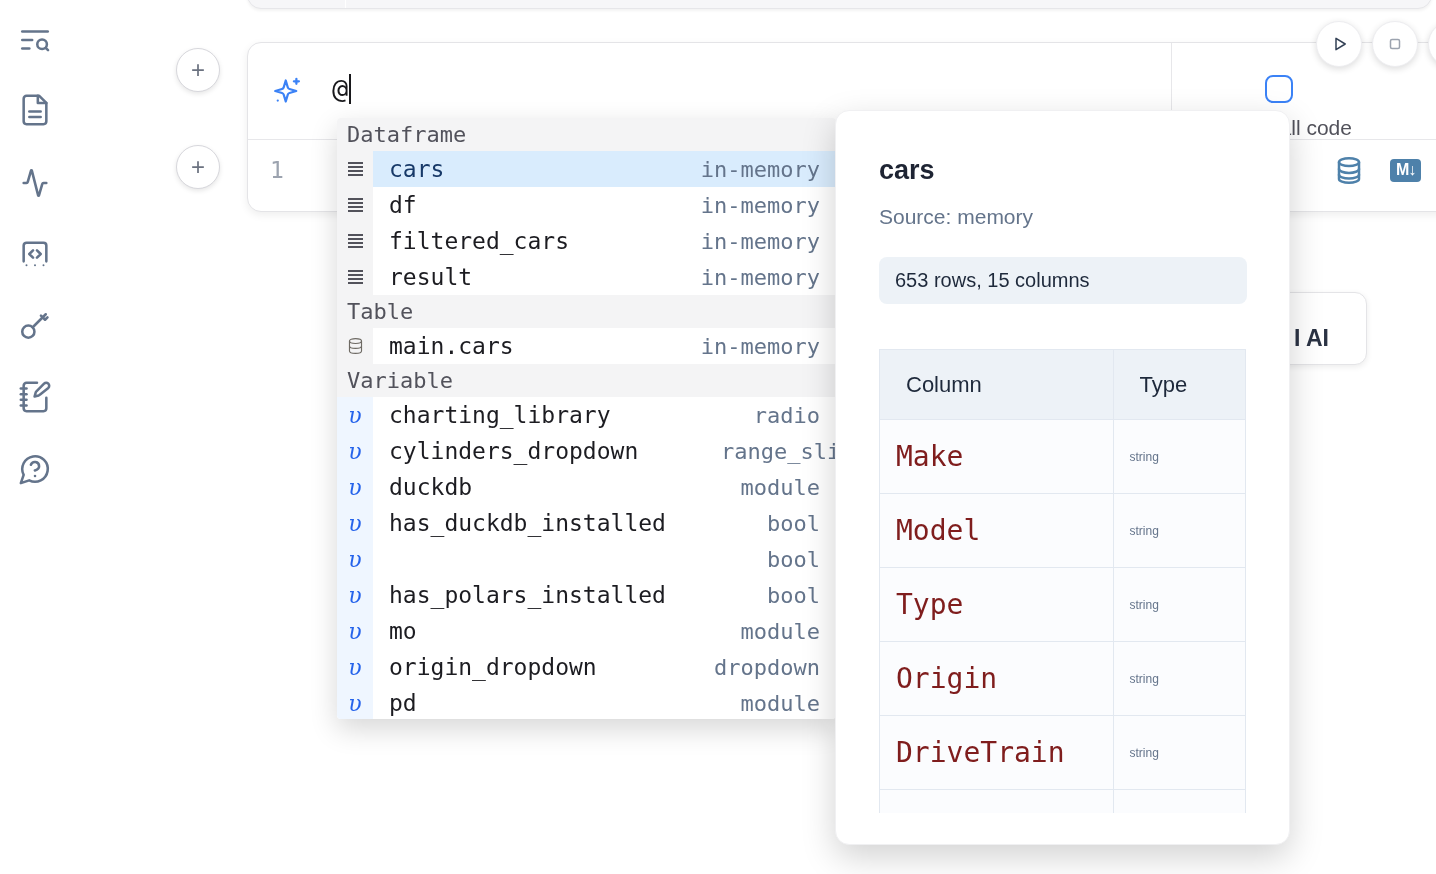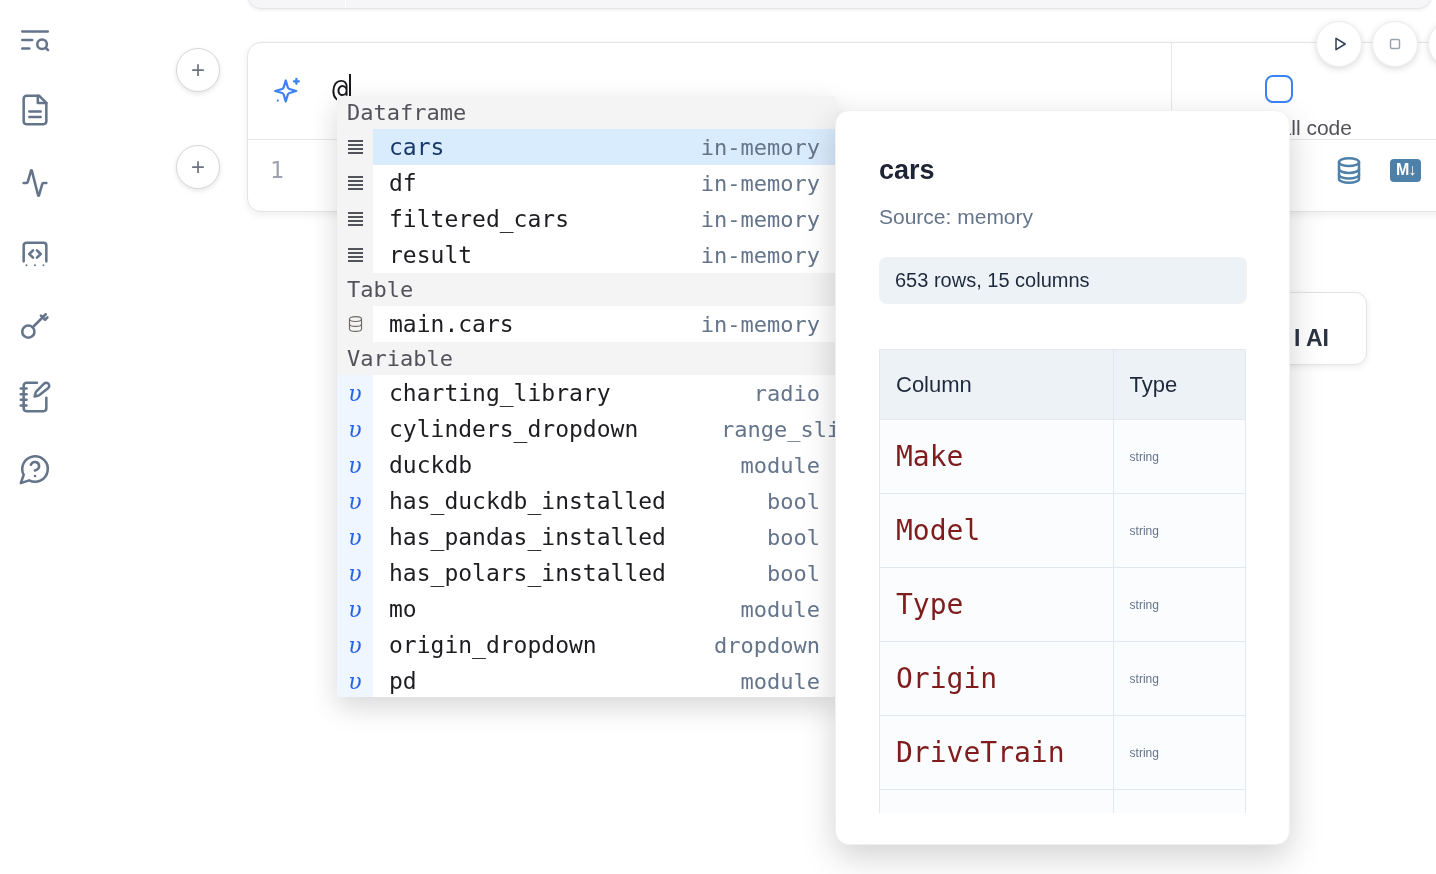--- a/index.html
+++ b/index.html
@@ -59,21 +59,21 @@
   .run-btn svg { width:24px; height:24px; fill:none; stroke-linejoin:round; stroke-linecap:round; }
 
   
   .ai-gen-btn { position:absolute; left:1240px; top:292px; width:127px; height:73px;
                 background:#fff; border:1px solid #e4e4e7; border-radius:12px;
                 box-shadow:0 2px 6px rgba(0,0,0,.08); z-index:3;
                 font-size:23px; font-weight:bold; color:#2b3344;
                 text-align:right; padding:20px 37px 0 0; cursor:pointer; }
 
   
-  .autocomplete { position:absolute; left:337px; top:96px; width:499px; height:601px;
+  .autocomplete { position:absolute; left:337px; top:118px; width:499px; height:601px;
                   background:#fff; border-radius:4px; box-shadow:0 10px 28px rgba(0,0,0,.16);
                   overflow:hidden; z-index:4;
                   font-family:"DejaVu Sans Mono", monospace; }
   .ac-header { height:33px; line-height:33px; background:#f4f4f5; color:#52525b;
                font-size:22px; padding-left:10px; }
   .ac-row { display:flex; align-items:stretch; height:36px; background:#fff; cursor:pointer; }
   .ac-gutter { width:36px; flex:0 0 36px; display:flex; align-items:center; justify-content:center;
                background:#f4f4f5; }
   .ac-gutter.blue { background:#eff6ff; }
   .ac-body { flex:1 1 auto; display:flex; align-items:center; overflow:hidden; }
@@ -92,21 +92,21 @@
            box-shadow:0 12px 34px rgba(0,0,0,.18); z-index:6; }
   .panel-title { position:absolute; left:43px; top:44px; font-size:27px; font-weight:bold; color:#1e2433; }
   .panel-source { position:absolute; left:43px; top:94px; font-size:21px; color:#64748b; }
   .panel-badge { position:absolute; left:43px; top:146px; width:368px; height:47px;
                  background:#edf2f7; border-radius:8px; line-height:47px;
                  padding-left:16px; font-size:20px; color:#1e293b; }
   .schema-wrap { position:absolute; left:43px; top:238px; width:368px; height:464px; overflow:hidden; }
   table.schema { border-collapse:collapse; width:367px; }
   .schema th, .schema td { border:1px solid #e2e8f0; text-align:left; }
   .schema th { background:#edf2f7; font-weight:normal; font-size:22px; color:#1e293b;
-               height:70px; padding-left:16px; }
+               height:70px; padding-left:26px; }
   .schema td { background:#fbfcfe; height:74px; padding-left:16px; }
   .schema td.col-name { font-family:"DejaVu Sans Mono", monospace; font-size:28px; color:#7f1d1d; width:234px; }
   .schema td.col-type { font-size:12px; color:#64748b; width:133px; }
 </style>
 </head>
 <body>
 
 <nav class="sidebar">
   <button class="side-btn" style="top:22px">
     <svg viewBox="0 0 24 24">
@@ -325,21 +325,20 @@
       <span class="ac-body">
         <span class="ac-name">has_duckdb_installed</span>
         <span class="ac-type">bool</span>
       </span>
     </div>
     <div class="ac-row">
       <span class="ac-gutter blue">
         <span class="v-glyph">υ</span>
       </span>
       <span class="ac-body">
-        <span class="ac-name">has_pandas_installed</span>
         <span class="ac-type">bool</span>
       </span>
     </div>
     <div class="ac-row">
       <span class="ac-gutter blue">
         <span class="v-glyph">υ</span>
       </span>
       <span class="ac-body">
         <span class="ac-name">has_polars_installed</span>
         <span class="ac-type">bool</span>

